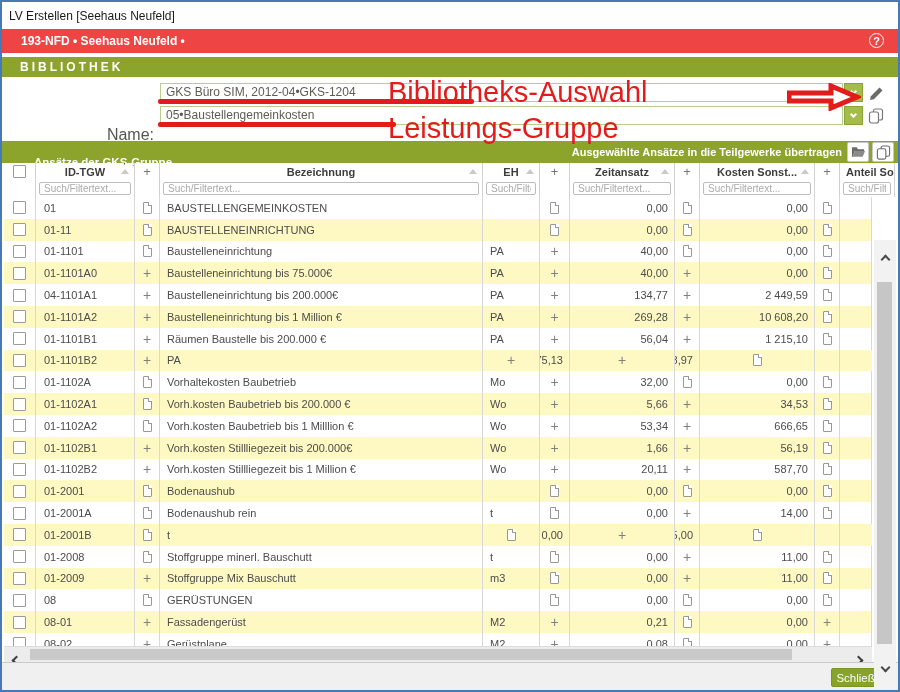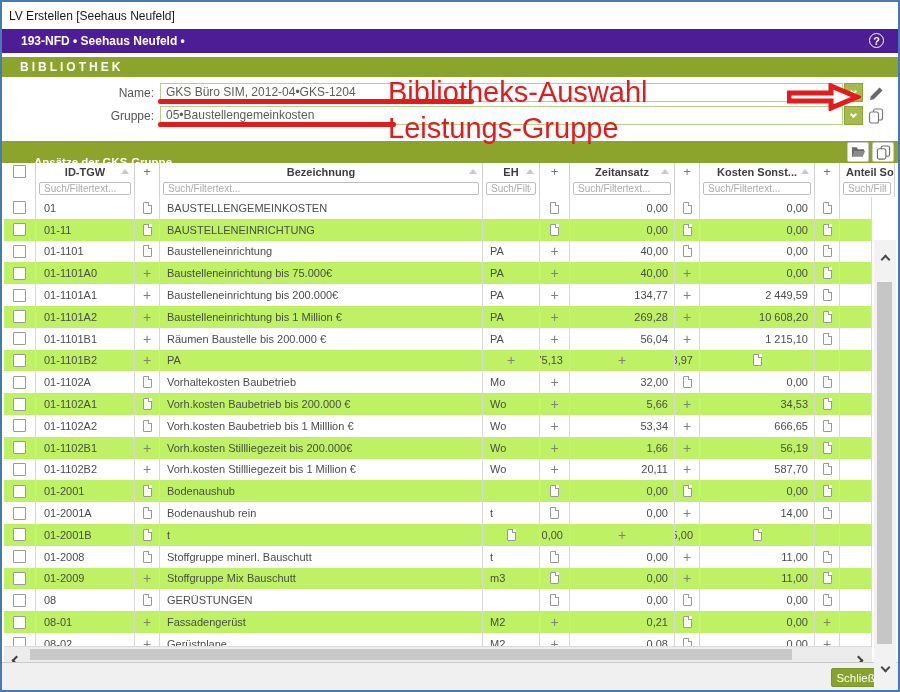--- a/index.html
+++ b/index.html
@@ -1,30 +1,30 @@
 <!DOCTYPE html>
 <html><head>
 <meta charset="utf-8">
 <style>
   html,body{margin:0;padding:0;background:#dcdcdc;font-family:"Liberation Sans",sans-serif;}
   *{box-sizing:border-box;}
   .dialog{position:relative;width:900px;height:692px;background:#fff;border:2px solid #4579b8;overflow:hidden;}
 
   
   .titlebar{height:27px;background:#fff;display:flex;align-items:center;padding-left:7px;font-size:12px;color:#1a1a1a;}
-  .projectbar{height:24px;background:#4c1d95;display:flex;align-items:center;padding-left:19px;position:relative;}
+  .projectbar{height:24px;background:#ef4444;display:flex;align-items:center;padding-left:19px;position:relative;}
   .projectbar .ptext{color:#fff;font-weight:bold;font-size:12px;}
   .helpicon{position:absolute;right:14px;top:4px;width:15px;height:15px;border:1.5px solid #fff;border-radius:50%;color:#fff;font-size:11px;font-weight:bold;display:flex;align-items:center;justify-content:center;}
   .gap{height:4px;background:#fff;}
   .sectionbar{height:20px;background:#8ca42c;display:flex;align-items:center;padding-left:18px;}
   .sectionbar span{color:#fff;font-weight:bold;font-size:12px;letter-spacing:3px;}
 
   
   .fields{height:64px;background:#fff;position:relative;}
-  .flabel{position:absolute;left:0;width:152px;text-align:right;font-size:12px;color:#555;}
+  .flabel{position:absolute;left:0;width:152px;text-align:right;font-size:16px;color:#555;margin-top:40px;}
   .finput{position:absolute;left:158px;width:683px;height:19px;border:1px solid #b9cd8d;background:#fff;font-size:12px;color:#5d5d52;line-height:17px;padding-left:5px;white-space:nowrap;overflow:hidden;}
   .ddbtn{position:absolute;left:842px;width:19px;height:19px;background:#a5bb4c;border:1px solid #8aa336;display:flex;align-items:center;justify-content:center;}
   .ddbtn .chev{width:5px;height:5px;border-width:2px;color:#fff;margin-top:-3px;}
   .sidebtn{position:absolute;left:865px;width:18px;height:18px;display:flex;align-items:center;justify-content:center;background:transparent;}
 
   .chev{display:inline-block;border-right:2px solid currentColor;border-bottom:2px solid currentColor;width:7px;height:7px;}
   .chev.down{transform:rotate(45deg);}
   .chev.up{transform:rotate(-135deg);}
   .chev.left{transform:rotate(135deg);}
   .chev.right{transform:rotate(-45deg);}
@@ -49,21 +49,21 @@
   .hcell{position:relative;border-right:1px solid #d2d2d2;display:flex;align-items:center;justify-content:center;font-size:11px;font-weight:bold;color:#3d3d3d;overflow:hidden;white-space:nowrap;}
   .hcell.plus-h{font-weight:normal;color:#777;font-size:13px;}
   .hcell.c-anteil{justify-content:flex-start;padding-left:6px;}
   .sorttri{position:absolute;right:5px;top:6px;width:0;height:0;border-left:4px solid transparent;border-right:4px solid transparent;border-bottom:5px solid #c9c9c9;}
   .filters .hcell{padding:0 3px;}
   .filter{width:100%;height:13px;border:1px solid #bdbdbd;border-radius:2px;font-size:10px;color:#8e8e8e;padding:0 4px;font-family:"Liberation Sans",sans-serif;}
   .filter::placeholder{color:#ababab;}
 
   .tbody{width:868px;margin-left:2px;height:449px;overflow:hidden;position:relative;background:#fff;}
   .trow{display:grid;grid-template-columns:var(--cols);height:21.8px;background:#fff;}
-  .trow.alt{background:#bef264;}
+  .trow.alt{background:#fef9c3;}
   .cell{border-right:1px solid #d8d8d8;font-size:11px;color:#4c4c4c;display:flex;align-items:center;overflow:hidden;white-space:nowrap;}
   .cell.c-check{justify-content:center;}
   .cell.c-id{padding-left:8px;}
   .cell.c-bez{padding-left:7px;}
   .cell.c-eh{padding-left:7px;}
   .cell.c-icon{justify-content:center;color:#888;}
   .cell.num{justify-content:flex-end;padding-right:6px;}
   .plusglyph{font-size:14px;color:#808080;line-height:1;}
   .cb{appearance:none;-webkit-appearance:none;width:13px;height:13px;border:1px solid #9a9a9a;background:#fff;border-radius:1px;margin:0;}
   .doc{width:9px;height:12px;border:1px solid #989898;border-radius:1px;position:relative;background:#fff;}
@@ -129,20 +129,21 @@
     <div class="annot" style="left:386px;top:37px;">Leistungs-Gruppe</div>
     <div class="redline" style="left:156px;top:22px;width:316px;"></div>
     <div class="redline" style="left:156px;top:45px;width:238px;"></div>
     <svg class="redarrow" style="left:785px;top:6px;" width="74" height="28" viewBox="0 0 74 28">
       <polygon points="2,10 44,10 44,3 70,14 44,25 44,18 2,18" fill="#ffffff" stroke="#e31b1b" stroke-width="5"></polygon>
     </svg>
   </div>
 
   <div class="tablebar">
     <span class="left">Ansätze der GKS-Gruppe</span>
+    <span class="right">Ausgewählte Ansätze in die Teilgewerke übertragen</span>
     <div class="barbtn folder">
       <svg width="15" height="12" viewBox="0 0 16 12">
         <path d="M1 1 h5 l1.5 2 H14 v2 H4 L2 11 H1 Z" fill="#6b6b6b"></path>
         <path d="M4 5 h11 l-2.5 6 H1.8 Z" fill="#8a8a8a"></path>
       </svg>
     </div>
     <div class="barbtn copy2">
       <svg width="15" height="15" viewBox="0 0 16 16">
         <rect x="5.5" y="1" width="9" height="11" rx="2" fill="#fff" stroke="#6d6d6d" stroke-width="1.2"></rect>
         <rect x="1.5" y="4" width="9" height="11" rx="2" fill="#fff" stroke="#6d6d6d" stroke-width="1.2"></rect>
@@ -301,21 +302,21 @@
     <div class="cell c-kosten num">0,00</div>
     <div class="cell c-icon">
             <span class="doc"></span>
           </div>
     <div class="cell c-anteil"></div>
   </div>
         <div class="trow">
     <div class="cell c-check">
             <input type="checkbox" class="cb" style="">
           </div>
-    <div class="cell c-id">01-1101A1</div>
+    <div class="cell c-id">04-1101A1</div>
     <div class="cell c-icon">
             <span class="plusglyph">+</span>
           </div>
     <div class="cell c-bez">Baustelleneinrichtung bis 200.000€</div>
     <div class="cell c-eh">PA</div>
     <div class="cell c-icon">
             <span class="plusglyph">+</span>
           </div>
     <div class="cell c-zeit num">134,77</div>
     <div class="cell c-icon">

